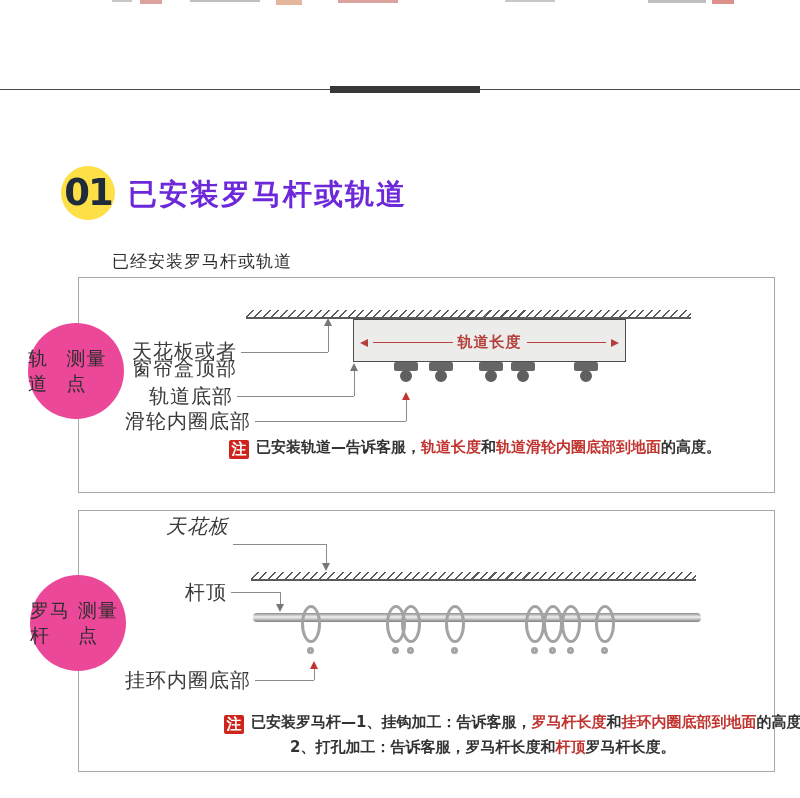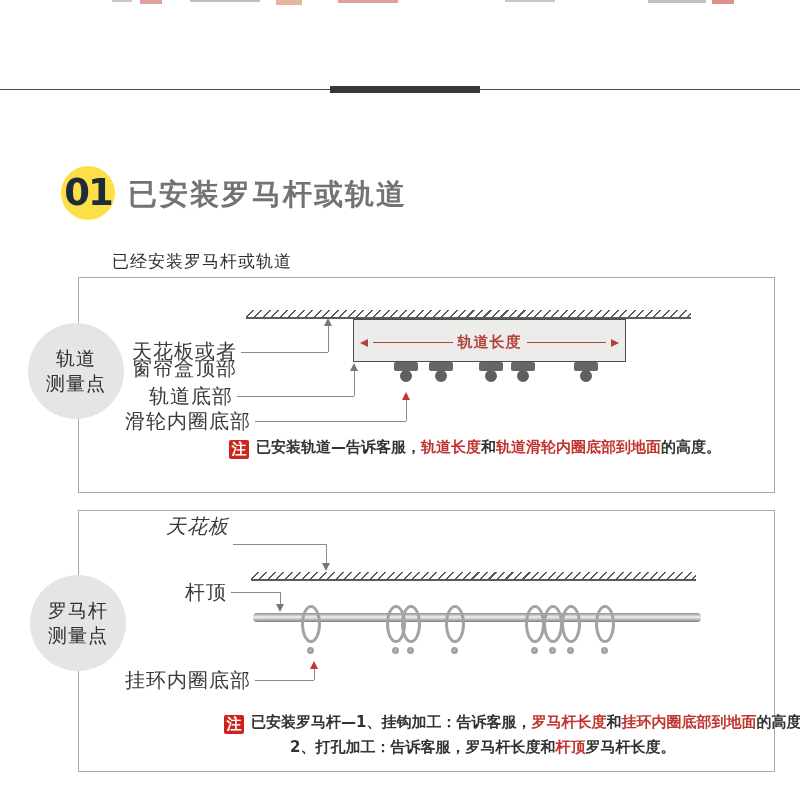--- a/index.html
+++ b/index.html
@@ -14,30 +14,30 @@
   .title { position:absolute; top:34px; left:0; width:800px; text-align:center; font-size:42px; letter-spacing:3px; white-space:nowrap; }
   .t-light { color:#606060; font-weight:400; }
   .t-bold  { color:#2d2d2d; font-weight:800; }
   .h-line { position:absolute; top:89px; left:0; width:800px; height:1px; background:#4a4a4a; }
   .h-bar  { position:absolute; top:86px; left:330px; width:150px; height:7px; background:#383838; }
   .subtitle { position:absolute; top:101px; left:0; width:800px; text-align:center; font-size:13px; letter-spacing:3px; color:#5c5c5c; }
 
   
   .num-circle { position:absolute; left:61px; top:166px; width:54px; height:54px; border-radius:50%; background:#fde047; text-align:center; }
   .num-circle span { font-size:37px; font-weight:800; color:#1d2b3a; line-height:54px; letter-spacing:-2px; }
-  .section-title { position:absolute; left:128px; top:175px; font-size:29px; font-weight:600; color:#737373; letter-spacing:2px; }
+  .section-title { position:absolute; left:128px; top:175px; font-size:29px; font-weight:600; color:#6d28d9; letter-spacing:2px; }
   .panel-caption { position:absolute; left:112px; top:250px; font-size:17px; color:#2f2f2f; letter-spacing:1px; }
 
   
   .panel { position:absolute; left:78px; width:697px; border:1px solid #a8a8a8; background:#fff; }
   .panel-track { top:277px; height:216px; }
   .panel-rod   { top:510px; height:262px; }
 
-  .measure-badge { position:absolute; width:96px; height:96px; border-radius:50%; background:#e5e5e5; z-index:5;
-                   display:flex; flex-direction:column; align-items:center; justify-content:center; }
+  .measure-badge { position:absolute; width:96px; height:96px; border-radius:50%; background:#ec4899; z-index:5;
+                   display:flex; flex-direction:row; align-items:center; justify-content:center; }
   .measure-badge span { font-size:19px; color:#2f2f2f; line-height:25px; letter-spacing:1px; }
   .badge-track { left:-51px; top:45px; }
   .badge-rod   { left:-49px; top:64px; }
 
   
   .hatch { position:absolute; height:9px;
            background:repeating-linear-gradient(135deg, rgba(0,0,0,0) 0 4.5px, #5a5a5a 4.5px 6px);
            border-bottom:2px solid #5a5a5a; }
 
   

